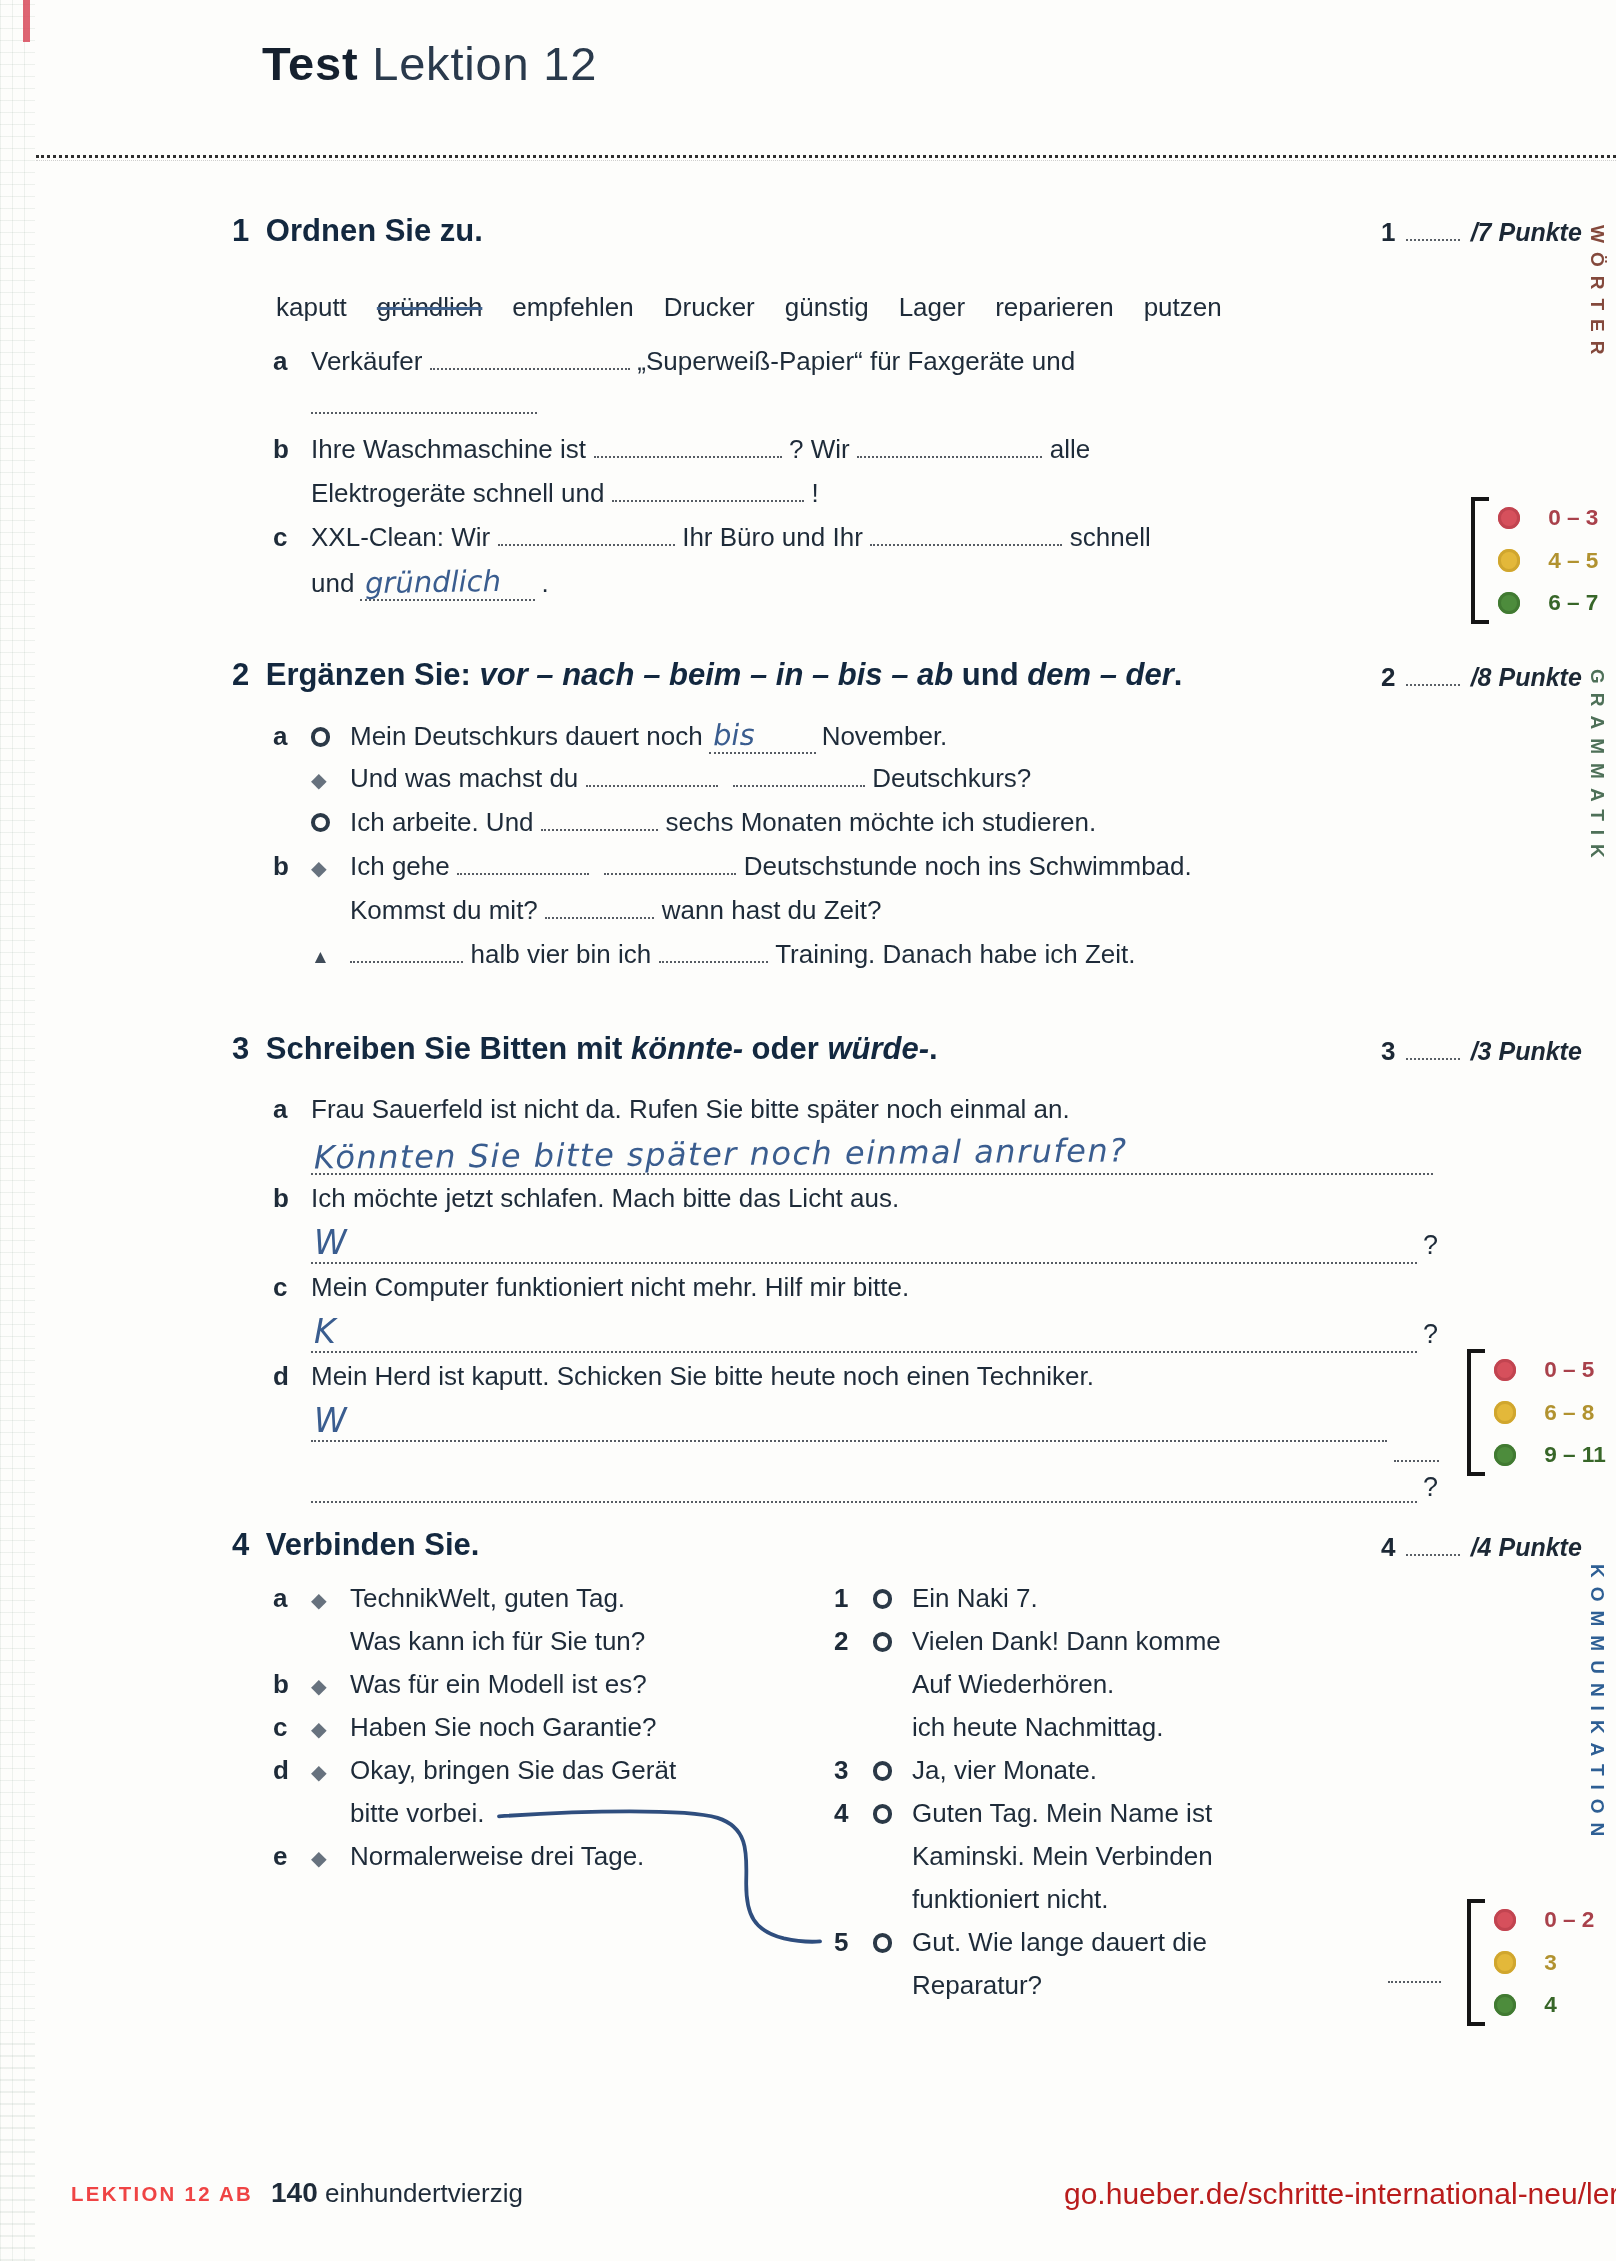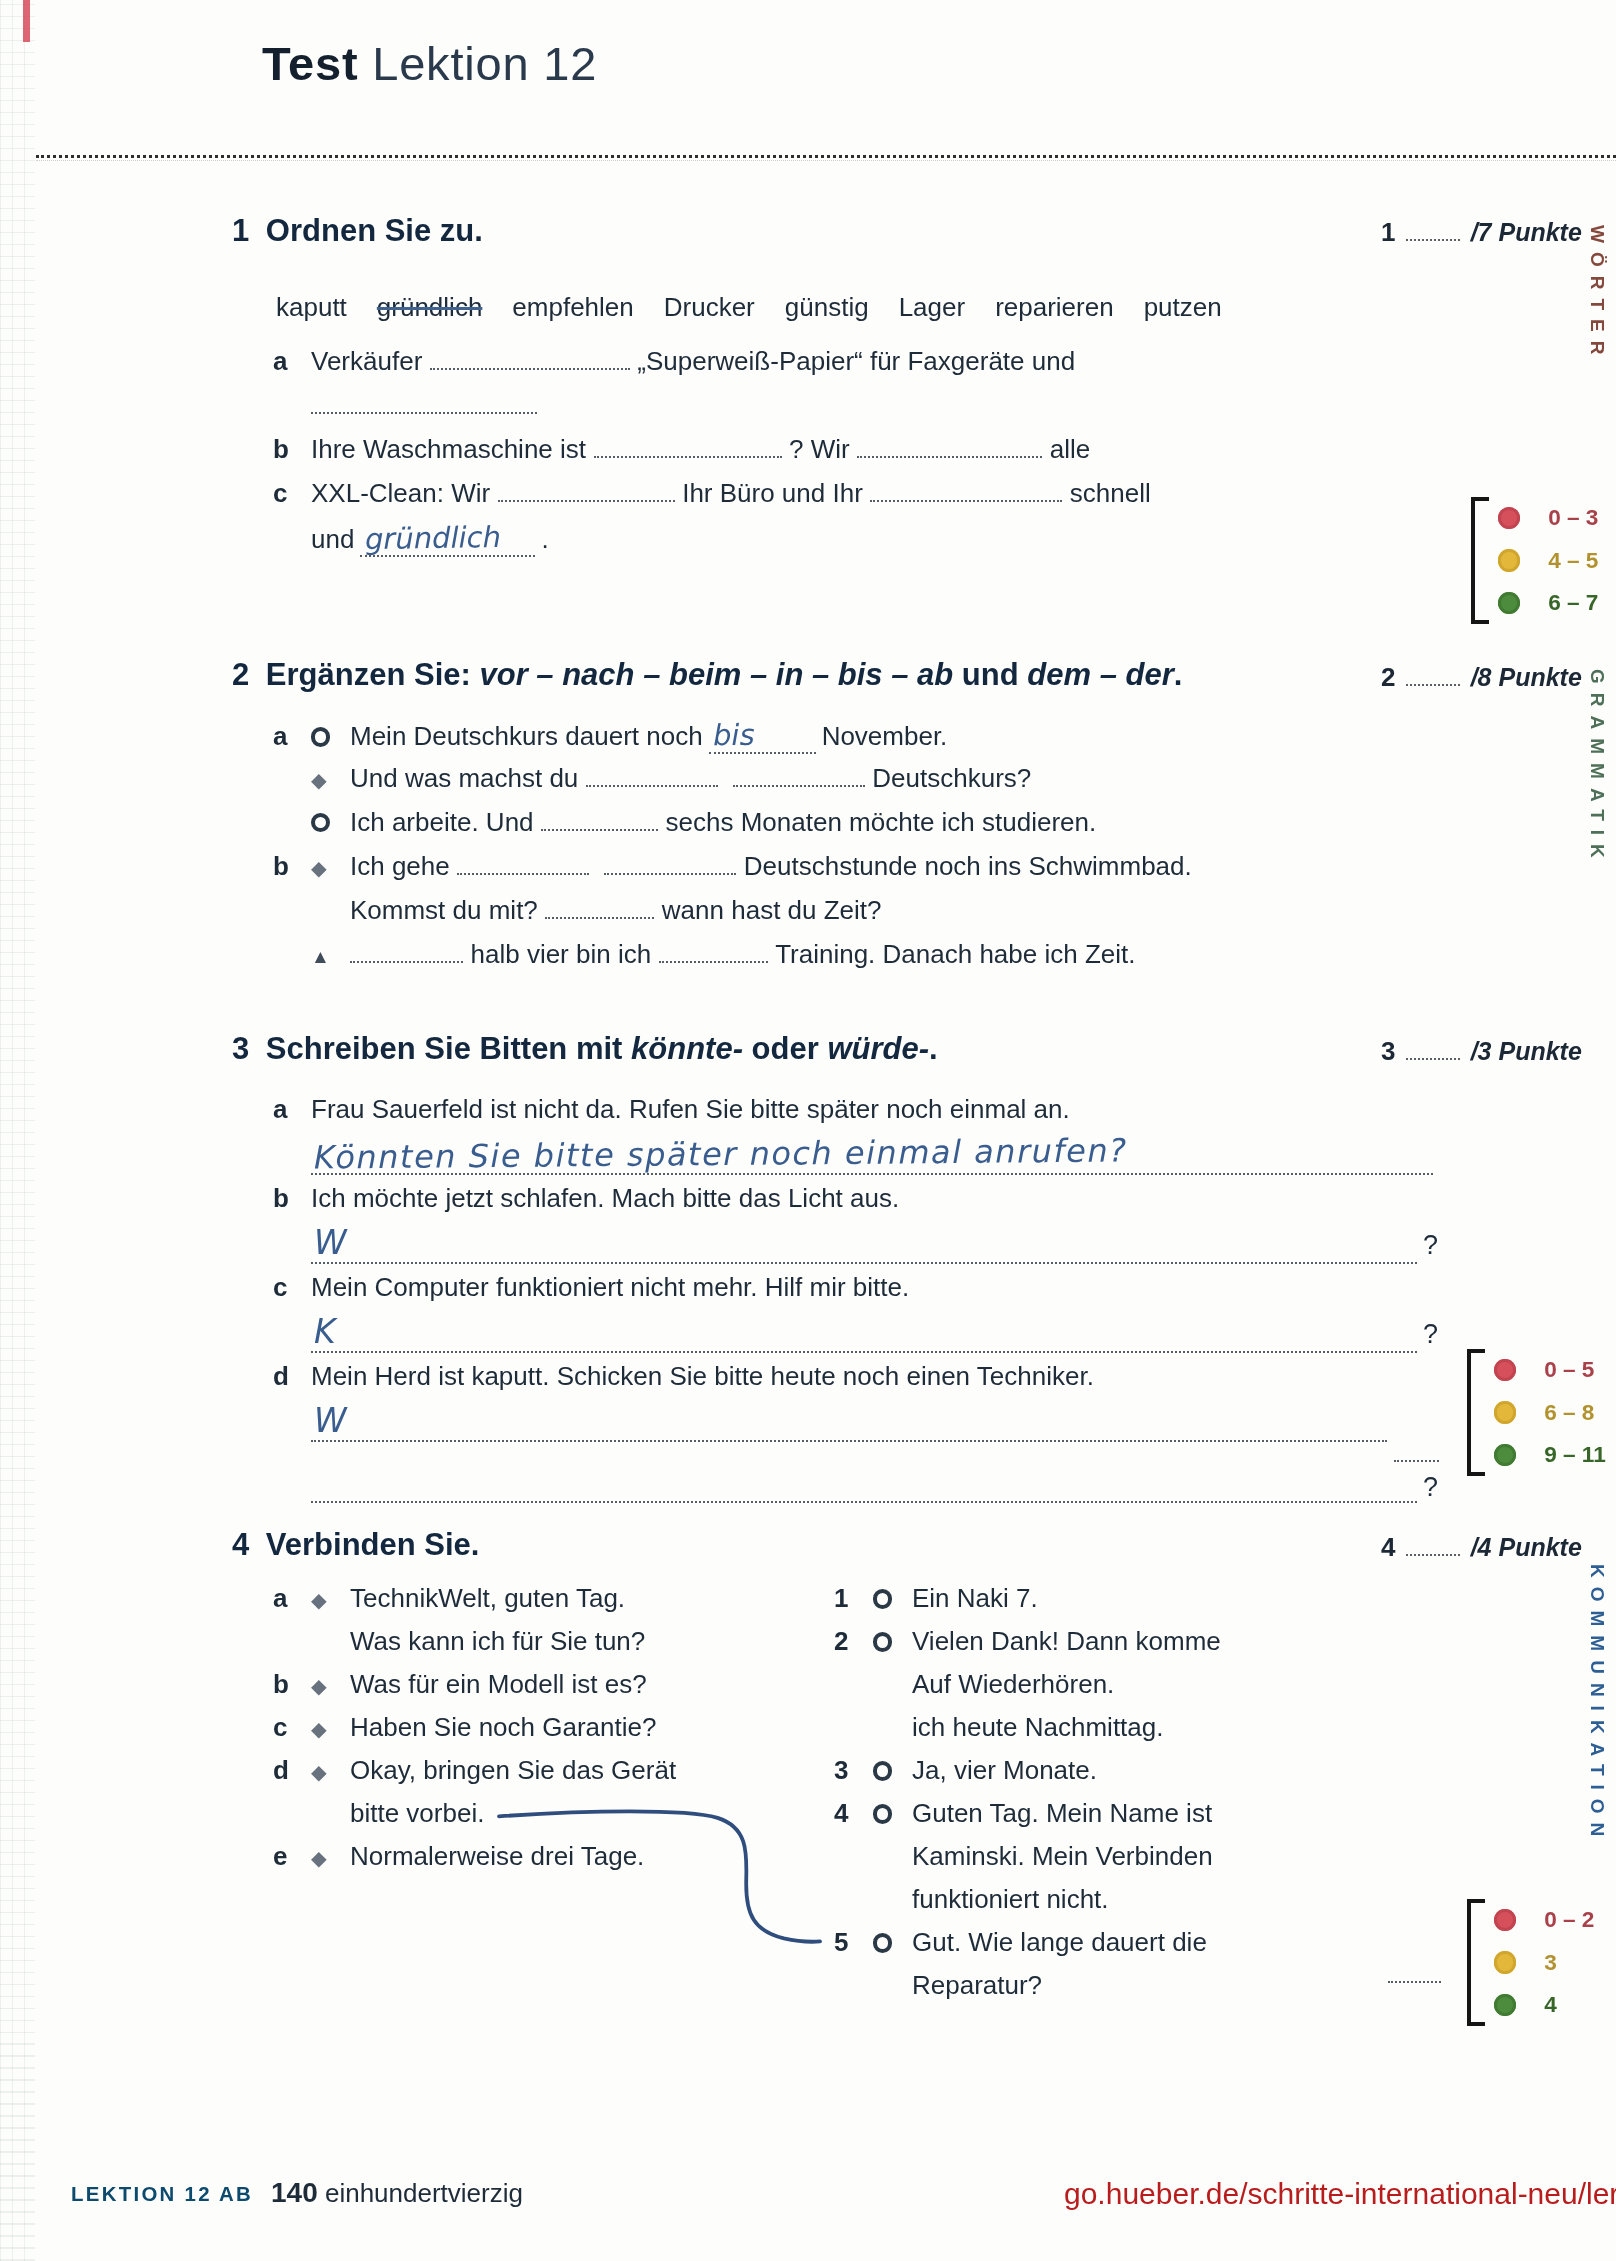--- a/index.html
+++ b/index.html
@@ -72,21 +72,21 @@
   .dot.red{background:#d6505c;box-shadow:inset 0 0 0 3px #c14450;}
   .dot.yellow{background:#e3b83a;box-shadow:inset 0 0 0 3px #d0a62e;}
   .dot.green{background:#4d8c3c;box-shadow:inset 0 0 0 3px #417a32;}
   .score-lab{font-size:22.6px;font-weight:bold;}
   .score-lab.red{color:#a9414b;}
   .score-lab.yellow{color:#b1922f;}
   .score-lab.green{color:#376628;}
   .score-tick{position:absolute;border-bottom:2.3px dotted #565c63;height:1.5px;}
 
   
-  .foot-lektion{position:absolute;left:71px;top:2183px;font-size:20.4px;font-weight:bold;letter-spacing:2.3px;color:#0c4a6e;}
+  .foot-lektion{position:absolute;left:71px;top:2183px;font-size:20.4px;font-weight:bold;letter-spacing:2.3px;color:#ef4444;}
   .foot-page{position:absolute;left:271px;top:2177px;font-size:26px;}
   .foot-page .pn{font-weight:bold;font-size:28px;}
   .foot-url{position:absolute;left:1064px;top:2177px;font-size:30px;color:#b91c1c;white-space:nowrap;}
 
   .match-svg{position:absolute;left:0;top:0;pointer-events:none;}
 </style>
 </head>
 <body>
 
 <div class="page">
@@ -138,20 +138,26 @@
     </div>
     <div class="line">
       <span class="lbl">b</span>
       <span class="txt">Ihre Waschmaschine ist</span>
       <span class="blank" style="width:188px;"></span>
       <span class="txt">? Wir</span>
       <span class="blank" style="width:185px;"></span>
       <span class="txt">alle</span>
     </div>
     <div class="line">
+      <span class="lbl"></span>
+      <span class="txt">Elektrogeräte schnell und</span>
+      <span class="blank" style="width:192px;"></span>
+      <span class="txt">!</span>
+    </div>
+    <div class="line">
       <span class="lbl">c</span>
       <span class="txt">XXL-Clean: Wir</span>
       <span class="blank" style="width:177px;"></span>
       <span class="txt">Ihr Büro und Ihr</span>
       <span class="blank" style="width:192px;"></span>
       <span class="txt">schnell</span>
     </div>
     <div class="line">
       <span class="lbl"></span>
       <span class="txt">und</span>

